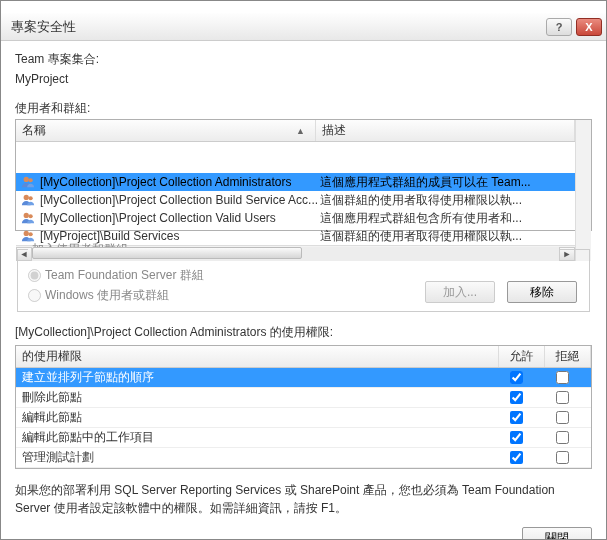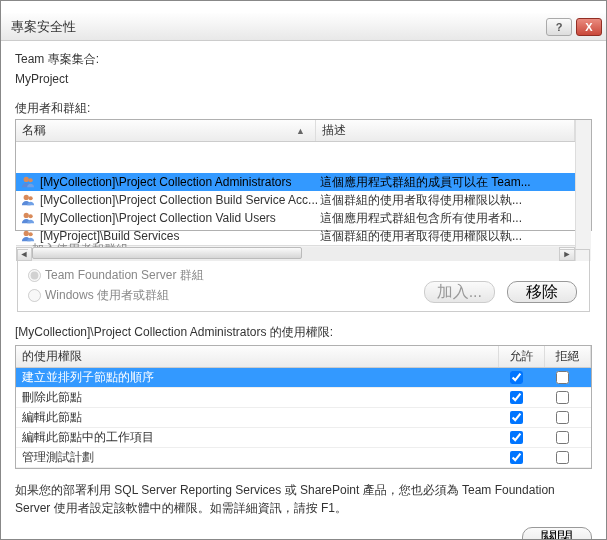--- a/index.html
+++ b/index.html
@@ -139,22 +139,22 @@
   .radio-row input { margin: 0; }
   .add-group-bottom {
     display: flex; justify-content: flex-end; gap: 12px; margin-top: -26px;
     padding-right: 2px;
   }
   .btn {
     min-width: 70px;
     height: 22px;
     background: linear-gradient(to bottom,#fafafa,#e7e7e7);
     border: 1px solid #999;
-    border-radius: 10px;
-    font-size: 16px;
+    border-radius: 2px;
+    font-size: 12px;
     padding: 0 12px;
     display: inline-flex; align-items: center; justify-content: center;
   }
   .btn.disabled { color: #999; border-color: #ccc; }
   .perm-label { margin-top: 12px; margin-bottom: 4px; }
   .perm-table {
     border: 1px solid #b0b0b0;
     background: #fff;
   }
   .perm-header {

